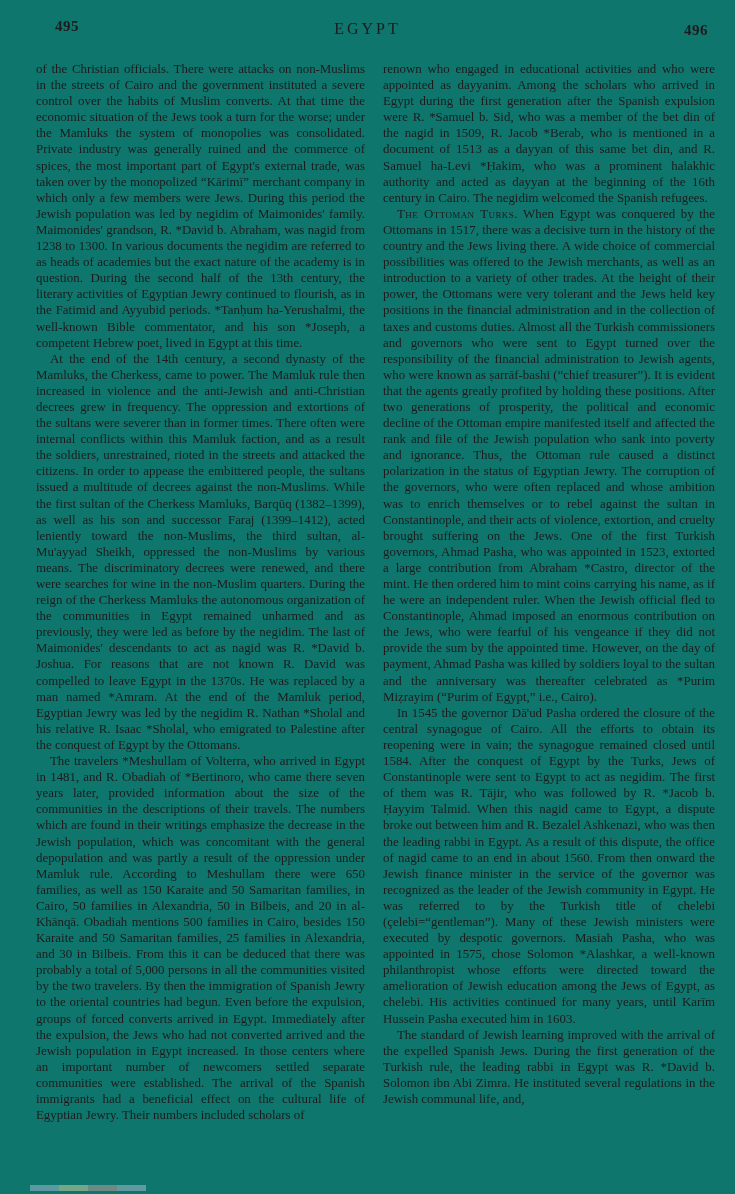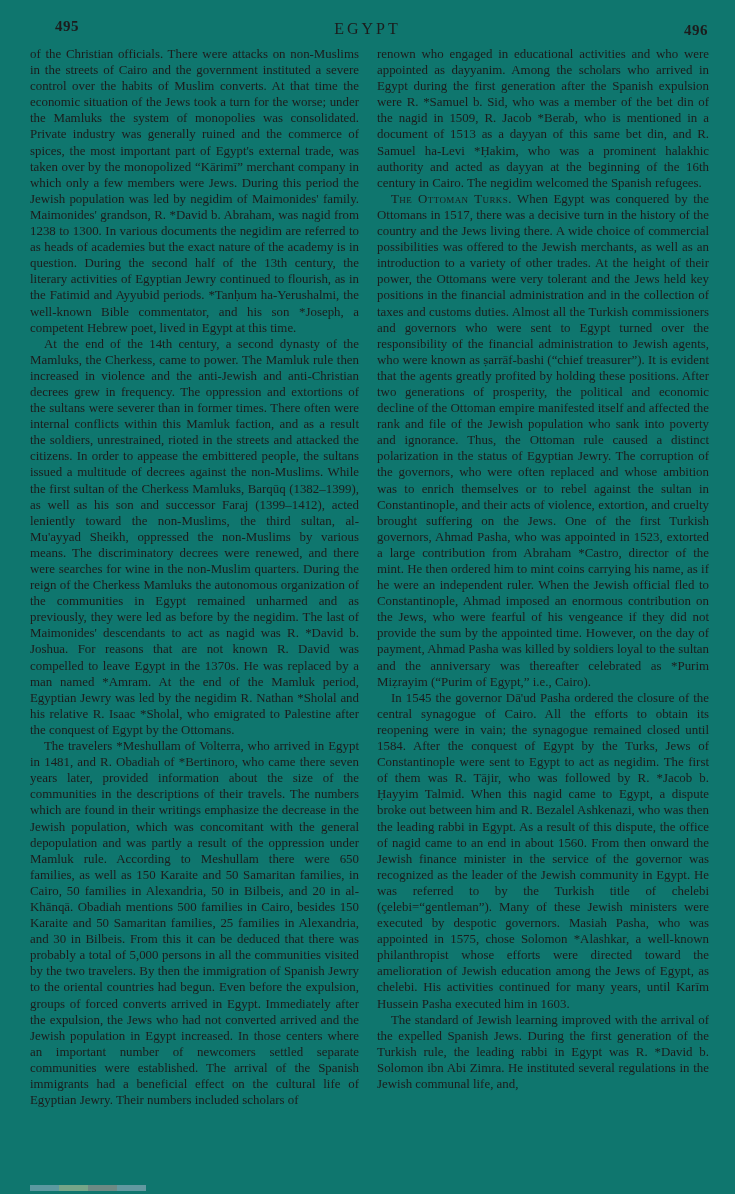--- a/index.html
+++ b/index.html
@@ -19,24 +19,24 @@
   .runhead{position:absolute;top:14px;left:0;width:735px;height:26px;}
   .pageno{position:absolute;font-size:15px;font-weight:bold;letter-spacing:.5px;}
   .pageno.left{left:55px;top:4px;}
   .pageno.right{right:27px;top:8px;}
   .runtitle{
     position:absolute;left:0;right:0;top:6px;
     text-align:center;font-size:16px;font-weight:normal;
     letter-spacing:3px;
   }
   .col{
-    position:absolute;top:46px;
+    position:absolute;top:61px;
     font-size:12.9px;line-height:16.1px;
     text-align:justify;
-    height:1126px;overflow:hidden;
+    height:1126px;overflow:hidden;margin-left:6px;
   }
   .col.left{left:30px;width:329px;}
   .col.right{left:377px;width:332px;}
   .para{margin:0;}
   .para.indent{text-indent:14px;}
   .it{}
   .sc{font-variant:small-caps;letter-spacing:.4px;}
   .colorbar{
     position:absolute;left:30px;top:1185px;height:6px;
     display:flex;opacity:.5;

